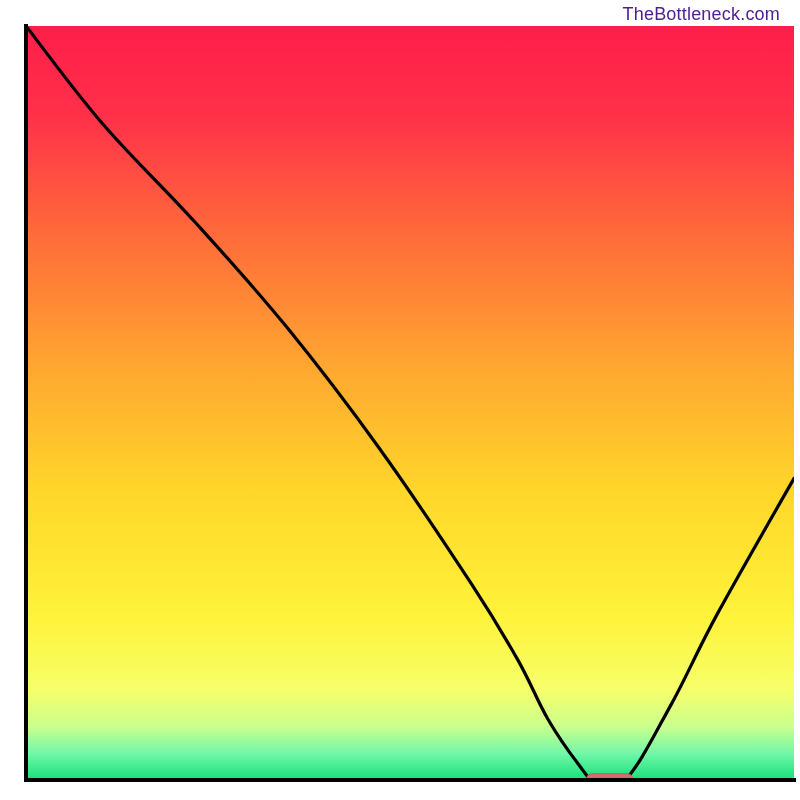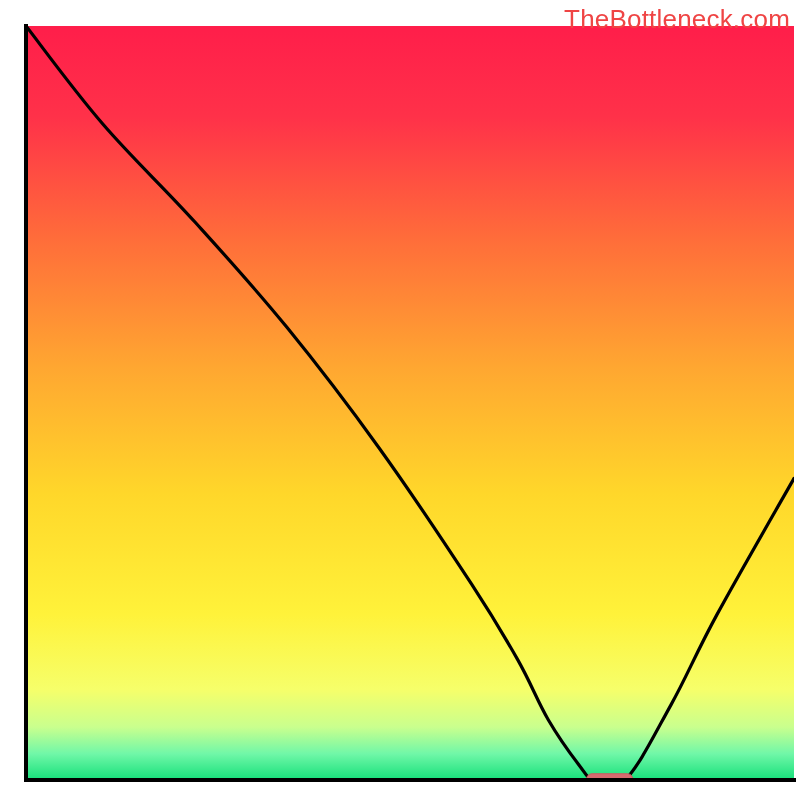--- a/index.html
+++ b/index.html
@@ -11,23 +11,23 @@
     font-family: Arial, Helvetica, sans-serif;
   }
   .stage {
     position: relative;
     width: 800px;
     height: 800px;
   }
   .watermark {
     position: absolute;
     top: 4px;
-    right: 10px;
-    color: #ef4444;
-    font-size: 26px;
+    right: 20px;
+    color: #4c1d95;
+    font-size: 18px;
     font-weight: 400;
     letter-spacing: 0.2px;
     user-select: none;
   }
   svg {
     display: block;
   }
 </style>
 </head>
 <body>

